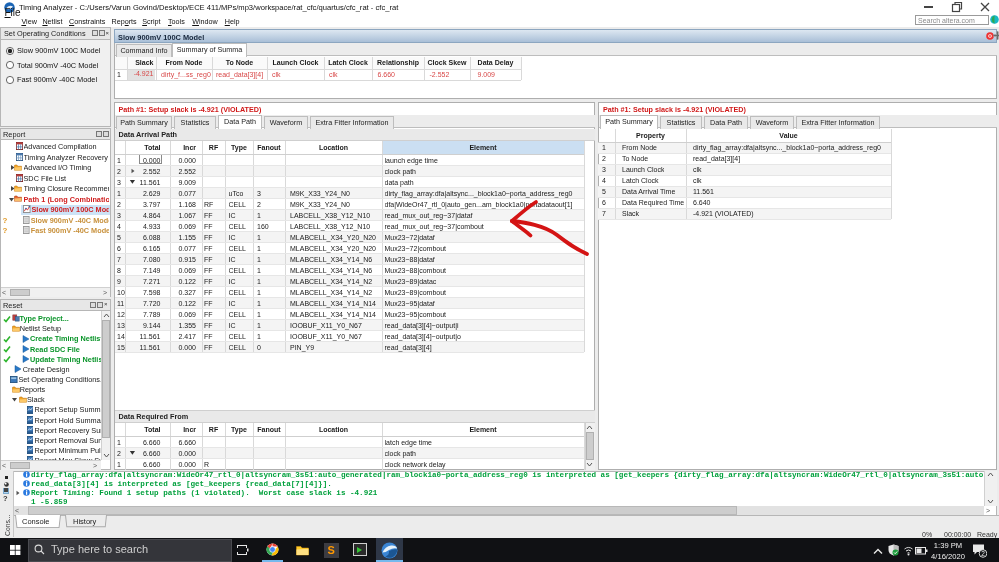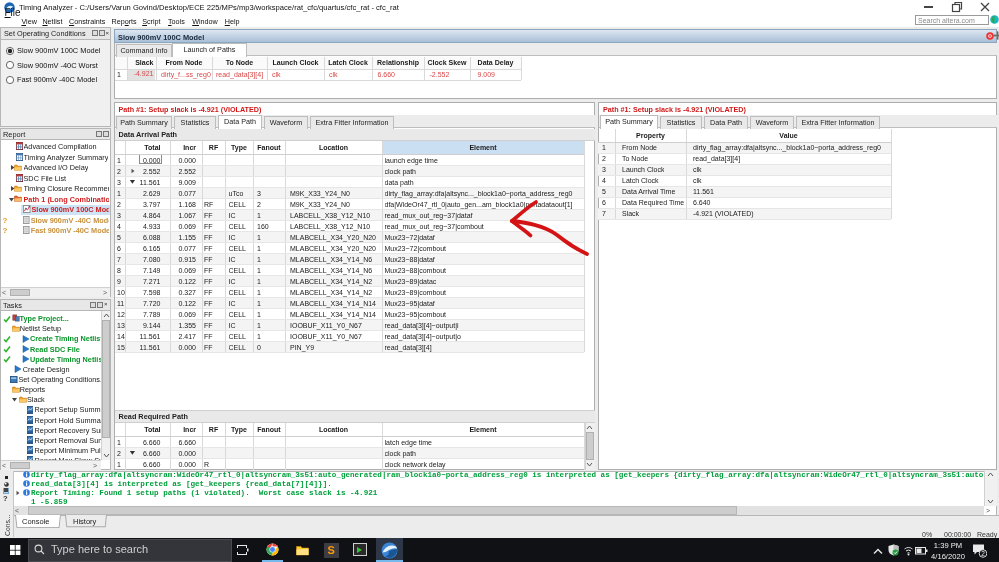--- a/index.html
+++ b/index.html
@@ -15,21 +15,21 @@
 .hline{position:absolute;height:1px;background:#e6e6e6;}
 .rnum{position:absolute;font-size:7px;line-height:10px;color:#1a1a1a;}
 </style></head>
 <body>
 
 <div class="abs" style="left:0;top:0;width:999px;height:15px;background:#ffffff;"></div>
 <svg class="abs" style="left:4px;top:2px" width="11" height="11" viewBox="0 0 11 11">
     <circle cx="5.5" cy="5.5" r="5.2" fill="#1b65b5"></circle>
     <path d="M2 6.5 Q4.5 2.5 9 4.5 Q6.5 8.5 2 6.5Z" fill="#fff" opacity="0.9"></path>
   </svg>
-<div class="abs" style="left:19px;top:3px;font-size:7.6px;color:#111;">Timing Analyzer - C:/Users/Varun Govind/Desktop/ECE 225/MPs/mp3/workspace/rat_cfc/quartus/cfc_rat - cfc_rat</div>
+<div class="abs" style="left:19px;top:3px;font-size:7.6px;color:#111;">Timing Analyzer - C:/Users/Varun Govind/Desktop/ECE 411/MPs/mp3/workspace/rat_cfc/quartus/cfc_rat - cfc_rat</div>
 <div class="abs" style="left:924px;top:6px;width:9px;height:1.5px;background:#444;"></div>
 <svg class="abs" style="left:951px;top:1px" width="12" height="12">
     <path d="M4 3 L4 1.5 L10.5 1.5 L10.5 8 L9 8" fill="none" stroke="#444" stroke-width="1.2"></path>
     <rect x="1.5" y="3.5" width="7" height="7" fill="#fff" stroke="#444" stroke-width="1.2"></rect>
   </svg>
 <svg class="abs" style="left:980px;top:2px" width="10" height="10">
     <path d="M1 1 L9 9 M9 1 L1 9" stroke="#444" stroke-width="1.3"></path>
   </svg>
 
 <div class="abs" style="left:0;top:15px;width:999px;height:12px;background:#ffffff;"></div>
@@ -56,21 +56,21 @@
 <div class="abs" style="left:105.5px;top:30px;font-size:6px;color:#333;">×</div>
 
 <svg class="abs" style="left:6px;top:46.5px" width="8" height="8">
     <circle cx="4" cy="4" r="3.6" fill="#fff" stroke="#555" stroke-width="0.9"></circle>
     <circle cx="4" cy="4" r="2.2" fill="#222"></circle>
   </svg>
 <div class="abs" style="left:17px;top:46.0px;font-size:7.4px;color:#111;">Slow 900mV 100C Model</div>
 <svg class="abs" style="left:6px;top:61px" width="8" height="8">
     <circle cx="4" cy="4" r="3.6" fill="#fff" stroke="#555" stroke-width="0.9"></circle>
   </svg>
-<div class="abs" style="left:17px;top:60.5px;font-size:7.4px;color:#111;">Slow 900mV -40C Worst</div>
+<div class="abs" style="left:17px;top:60.5px;font-size:7.4px;color:#111;">Total 900mV -40C Model</div>
 <svg class="abs" style="left:6px;top:75.5px" width="8" height="8">
     <circle cx="4" cy="4" r="3.6" fill="#fff" stroke="#555" stroke-width="0.9"></circle>
   </svg>
 <div class="abs" style="left:17px;top:75.0px;font-size:7.4px;color:#111;">Fast 900mV -40C Model</div>
 
 <div class="abs" style="left:0;top:128px;width:111px;height:169px;background:#fff;border:1px solid #b6b6b6;"></div>
 <div class="abs" style="left:0;top:128px;width:111px;height:12px;background:#e7e7e7;border:1px solid #b6b6b6;font-size:7.4px;color:#222;line-height:11px;padding-left:2px;">Report</div>
 <div class="abs" style="left:96px;top:130.5px;width:6px;height:6px;border:1px solid #777;background:#ddd;"></div>
 <div class="abs" style="left:103px;top:130.5px;width:6px;height:6px;border:1px solid #777;background:#ddd;"></div>
 
@@ -82,29 +82,29 @@
     <line x1="0.5" y1="5.5" x2="8.5" y2="5.5" stroke="#3c6ea5" stroke-width="0.8"></line>
   </svg>
 <div class="abs" style="left:23.5px;top:142.20000000000002px;font-size:7.3px;font-weight:normal;color:#1a1a1a;white-space:nowrap;overflow:hidden;max-width:85.5px;">Advanced Compilation</div>
 <svg class="abs" style="left:15.5px;top:152.8px" width="7" height="8" viewBox="0 0 9 9" preserveAspectRatio="none">
     <rect x="0.5" y="0.5" width="8" height="8" fill="#fff" stroke="#28507e"></rect>
     <rect x="0.5" y="0.5" width="8" height="2.2" fill="#4a7ab0"></rect>
     <line x1="3.2" y1="2.5" x2="3.2" y2="8.5" stroke="#6a95c0" stroke-width="0.8"></line>
     <line x1="6" y1="2.5" x2="6" y2="8.5" stroke="#6a95c0" stroke-width="0.8"></line>
     <line x1="0.5" y1="5.5" x2="8.5" y2="5.5" stroke="#6a95c0" stroke-width="0.8"></line>
   </svg>
-<div class="abs" style="left:23.5px;top:152.70000000000002px;font-size:7.3px;font-weight:normal;color:#1a1a1a;white-space:nowrap;overflow:hidden;max-width:85.5px;">Timing Analyzer Summary</div>
+<div class="abs" style="left:23.5px;top:152.70000000000002px;font-size:7.3px;font-weight:normal;color:#1a1a1a;white-space:nowrap;overflow:hidden;max-width:85.5px;">Timing Analyzer Recovery</div>
 <svg class="abs" style="left:8.5px;top:164.3px" width="7" height="7">
     <path d="M2 1 L5.5 3.5 L2 6 Z" fill="#444"></path>
   </svg>
 <svg class="abs" style="left:13.5px;top:163.8px" width="8" height="7" viewBox="0 0 9 8" preserveAspectRatio="none">
     <path d="M0.5 2 L0.5 7 L8.5 7 L8.5 2.6 L4.2 2.6 L3.4 1.2 L0.9 1.2 Z" fill="#f5a623" stroke="#c07818" stroke-width="0.7"></path>
     <path d="M0.5 4 L8.5 3.4 L8.5 7 L0.5 7 Z" fill="#ffd27a" opacity="0.8"></path>
   </svg>
-<div class="abs" style="left:23.5px;top:163.20000000000002px;font-size:7.3px;font-weight:normal;color:#1a1a1a;white-space:nowrap;overflow:hidden;max-width:85.5px;">Advanced I/O Delay</div>
+<div class="abs" style="left:23.5px;top:163.20000000000002px;font-size:7.3px;font-weight:normal;color:#1a1a1a;white-space:nowrap;overflow:hidden;max-width:85.5px;">Advanced I/O Timing</div>
 <svg class="abs" style="left:15.5px;top:173.8px" width="7" height="8" viewBox="0 0 9 9" preserveAspectRatio="none">
     <rect x="0.5" y="0.5" width="8" height="8" fill="#fff" stroke="#7a2020"></rect>
     <rect x="0.5" y="0.5" width="8" height="2.2" fill="#b43a3a"></rect>
     <line x1="3.2" y1="2.5" x2="3.2" y2="8.5" stroke="#3c6ea5" stroke-width="0.8"></line>
     <line x1="6" y1="2.5" x2="6" y2="8.5" stroke="#3c6ea5" stroke-width="0.8"></line>
     <line x1="0.5" y1="5.5" x2="8.5" y2="5.5" stroke="#3c6ea5" stroke-width="0.8"></line>
   </svg>
 <div class="abs" style="left:23.5px;top:173.70000000000002px;font-size:7.3px;font-weight:normal;color:#1a1a1a;white-space:nowrap;overflow:hidden;max-width:85.5px;">SDC File List</div>
 <svg class="abs" style="left:8.5px;top:185.3px" width="7" height="7">
     <path d="M2 1 L5.5 3.5 L2 6 Z" fill="#444"></path>
@@ -146,21 +146,21 @@
     <line x1="1.5" y1="6.5" x2="6.5" y2="6.5" stroke="#a8a8a8" stroke-width="0.7"></line>
   </svg>
 <div class="abs" style="left:30.7px;top:226.20000000000002px;font-size:7.3px;font-weight:bold;color:#c8913c;white-space:nowrap;overflow:hidden;max-width:78.3px;">Fast 900mV -40C Model</div>
 
 <div class="abs" style="left:1px;top:287px;width:109px;height:9.5px;background:#f0f0f0;border-top:1px solid #d0d0d0;"></div>
 <div class="abs" style="left:2px;top:288.5px;font-size:7px;color:#555;">&lt;</div>
 <div class="abs" style="left:103px;top:288.5px;font-size:7px;color:#555;">&gt;</div>
 <div class="abs" style="left:10px;top:288.5px;width:20px;height:7px;background:#cdcdcd;border:1px solid #b0b0b0;"></div>
 
 <div class="abs" style="left:0;top:299px;width:111px;height:171px;background:#fff;border:1px solid #b6b6b6;"></div>
-<div class="abs" style="left:0;top:299px;width:111px;height:12px;background:#e7e7e7;border:1px solid #b6b6b6;font-size:7.4px;color:#222;line-height:11px;padding-left:2px;">Tasks</div>
+<div class="abs" style="left:0;top:299px;width:111px;height:12px;background:#e7e7e7;border:1px solid #b6b6b6;font-size:7.4px;color:#222;line-height:11px;padding-left:2px;">Reset</div>
 <div class="abs" style="left:90px;top:301.5px;width:6px;height:6px;border:1px solid #777;background:#ddd;"></div>
 <div class="abs" style="left:97px;top:301.5px;width:6px;height:6px;border:1px solid #777;background:#ddd;"></div>
 <div class="abs" style="left:104px;top:301px;font-size:6px;color:#333;">×</div>
 
 <div class="abs" style="left:1px;top:311px;width:100px;height:149px;overflow:hidden;">
 <svg class="abs" style="left:1.5px;top:3.6999999999999886px" width="8" height="8">
       <path d="M1 4.5 L3 6.5 L7 1.5" stroke="#2db52d" stroke-width="1.6" fill="none"></path>
     </svg>
     <svg class="abs" style="left:10.5px;top:3.1999999999999886px" width="8" height="8" viewBox="0 0 10 9" preserveAspectRatio="none">
       <rect x="1" y="1" width="5" height="6" fill="#c04040" stroke="#803030" stroke-width="0.6"></rect>
@@ -273,21 +273,21 @@
     <circle cx="4" cy="4" r="3.8" fill="#ee3333"></circle>
     <circle cx="4" cy="4" r="1.8" fill="#fff"></circle>
     <circle cx="4" cy="4" r="0.9" fill="#ee3333"></circle>
   </svg>
 <svg class="abs" style="left:993px;top:31px" width="9" height="9">
     <path d="M4.5 0.5 L4.5 8.5 M0.5 4.5 L8.5 4.5" stroke="#9a9a9a" stroke-width="2.4"></path>
     <path d="M4.5 0.5 L4.5 8.5 M0.5 4.5 L8.5 4.5" stroke="#6a6a6a" stroke-width="1"></path>
   </svg>
 <div class="abs" style="left:114.5px;top:42.5px;width:882px;height:13.5px;background:#ececec;border-bottom:1px solid #bdbdbd;"></div>
 <div class="tab" style="left:116px;top:43.5px;width:56px;">Command Info</div>
-<div class="tab act" style="left:172px;top:42.5px;width:75px;">Launch of Paths</div>
+<div class="tab act" style="left:172px;top:42.5px;width:75px;">Summary of Summa</div>
 
 <div class="abs" style="left:115px;top:56.5px;width:406px;height:12px;background:#fafafa;"></div>
 <div class="abs b" style="left:127px;top:59px;width:26.5px;text-align:right;font-size:7px;color:#1a1a1a;">Slack</div>
 <div class="abs b" style="left:156px;top:59px;width:56px;text-align:center;font-size:7px;color:#1a1a1a;">From Node</div>
 <div class="abs b" style="left:212px;top:59px;width:55px;text-align:center;font-size:7px;color:#1a1a1a;">To Node</div>
 <div class="abs b" style="left:267px;top:59px;width:57px;text-align:center;font-size:7px;color:#1a1a1a;">Launch Clock</div>
 <div class="abs b" style="left:324px;top:59px;width:48px;text-align:center;font-size:7px;color:#1a1a1a;">Latch Clock</div>
 <div class="abs b" style="left:372px;top:59px;width:52px;text-align:center;font-size:7px;color:#1a1a1a;">Relationship</div>
 <div class="abs b" style="left:424px;top:59px;width:46px;text-align:center;font-size:7px;color:#1a1a1a;">Clock Skew</div>
 <div class="abs b" style="left:470px;top:59px;width:51px;text-align:center;font-size:7px;color:#1a1a1a;">Data Delay</div>
@@ -499,21 +499,21 @@
 <div class="hline" style="left:115px;top:263.5px;width:469px;"></div>
 <div class="hline" style="left:115px;top:274.5px;width:469px;"></div>
 <div class="hline" style="left:115px;top:285.5px;width:469px;"></div>
 <div class="hline" style="left:115px;top:296.5px;width:469px;"></div>
 <div class="hline" style="left:115px;top:307.5px;width:469px;"></div>
 <div class="hline" style="left:115px;top:318.5px;width:469px;"></div>
 <div class="hline" style="left:115px;top:329.5px;width:469px;"></div>
 <div class="hline" style="left:115px;top:340.5px;width:469px;"></div>
 <div class="hline" style="left:115px;top:351.5px;width:469px;"></div>
 
-<div class="hdrbar" style="left:114.5px;top:409.5px;width:480px;height:13px;line-height:12px;padding-left:4px;border-top:1px solid #cfcfcf;">Read Required Path</div>
+<div class="hdrbar" style="left:114.5px;top:409.5px;width:480px;height:13px;line-height:12px;padding-left:4px;border-top:1px solid #cfcfcf;">Data Required From</div>
 
 <div class="abs b" style="left:124.5px;top:425.5px;width:36.0px;text-align:right;font-size:7px;color:#1a1a1a;">Total</div>
 <div class="abs b" style="left:170px;top:425.5px;width:26px;text-align:right;font-size:7px;color:#1a1a1a;">Incr</div>
 <div class="abs b" style="left:202px;top:425.5px;width:23px;text-align:center;font-size:7px;color:#1a1a1a;">RF</div>
 <div class="abs b" style="left:225px;top:425.5px;width:28px;text-align:center;font-size:7px;color:#1a1a1a;">Type</div>
 <div class="abs b" style="left:253px;top:425.5px;width:32px;text-align:center;font-size:7px;color:#1a1a1a;">Fanout</div>
 <div class="abs b" style="left:285px;top:425.5px;width:97px;text-align:center;font-size:7px;color:#1a1a1a;">Location</div>
 <div class="abs b" style="left:382px;top:425.5px;width:202px;text-align:center;font-size:7px;color:#1a1a1a;">Element</div>
 <div class="rnum" style="left:117px;top:437.5px;">1</div>
 <div class="cell" style="left:124.5px;top:437.5px;width:36px;text-align:right;">6.660</div>

